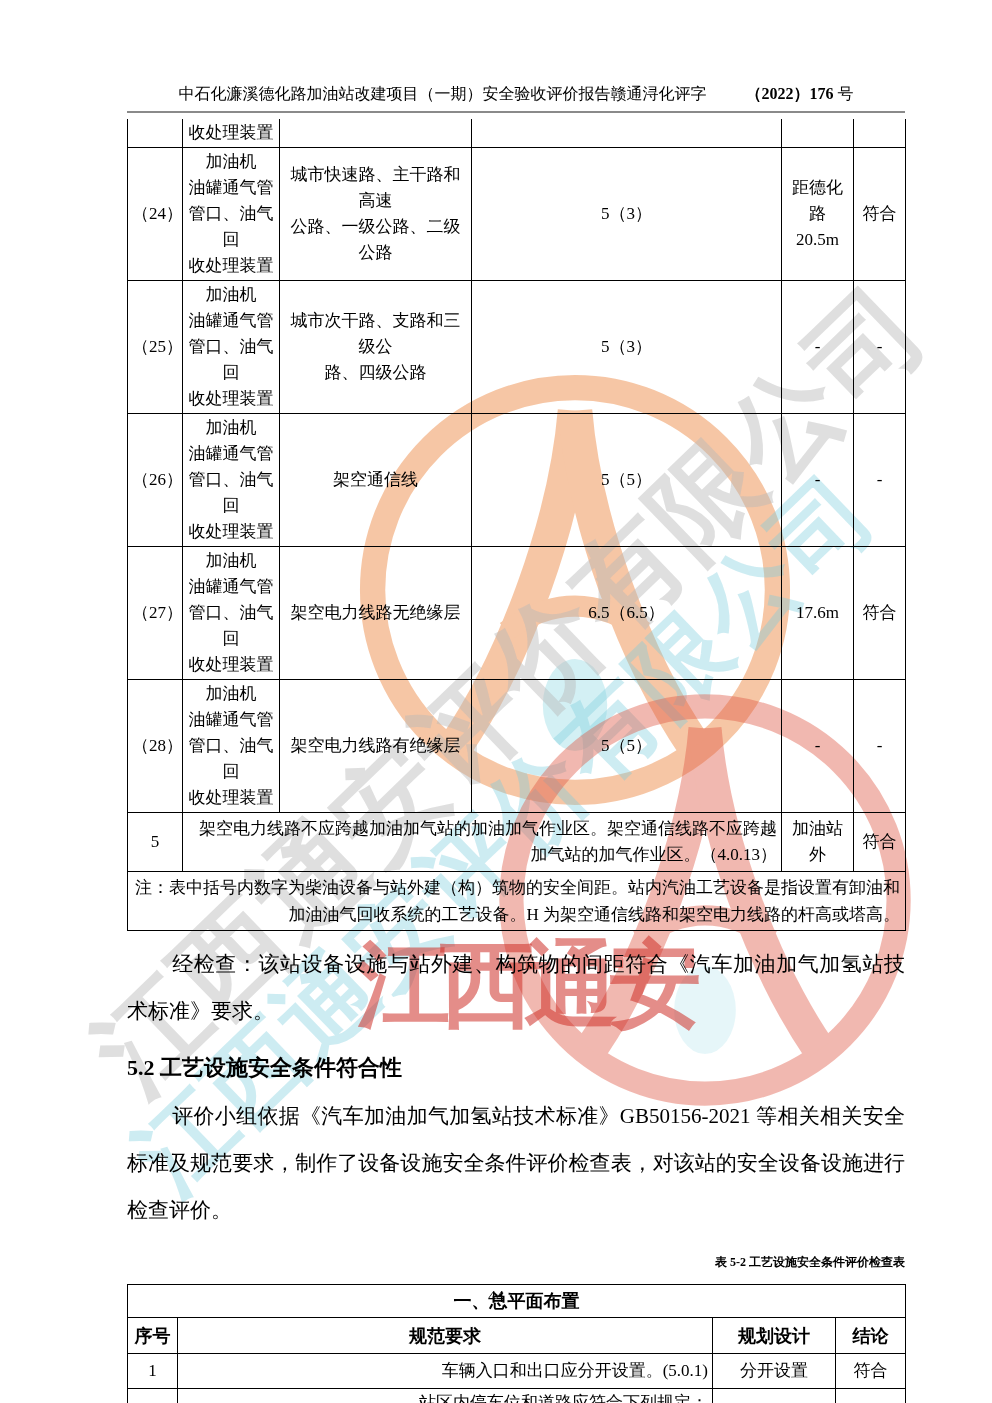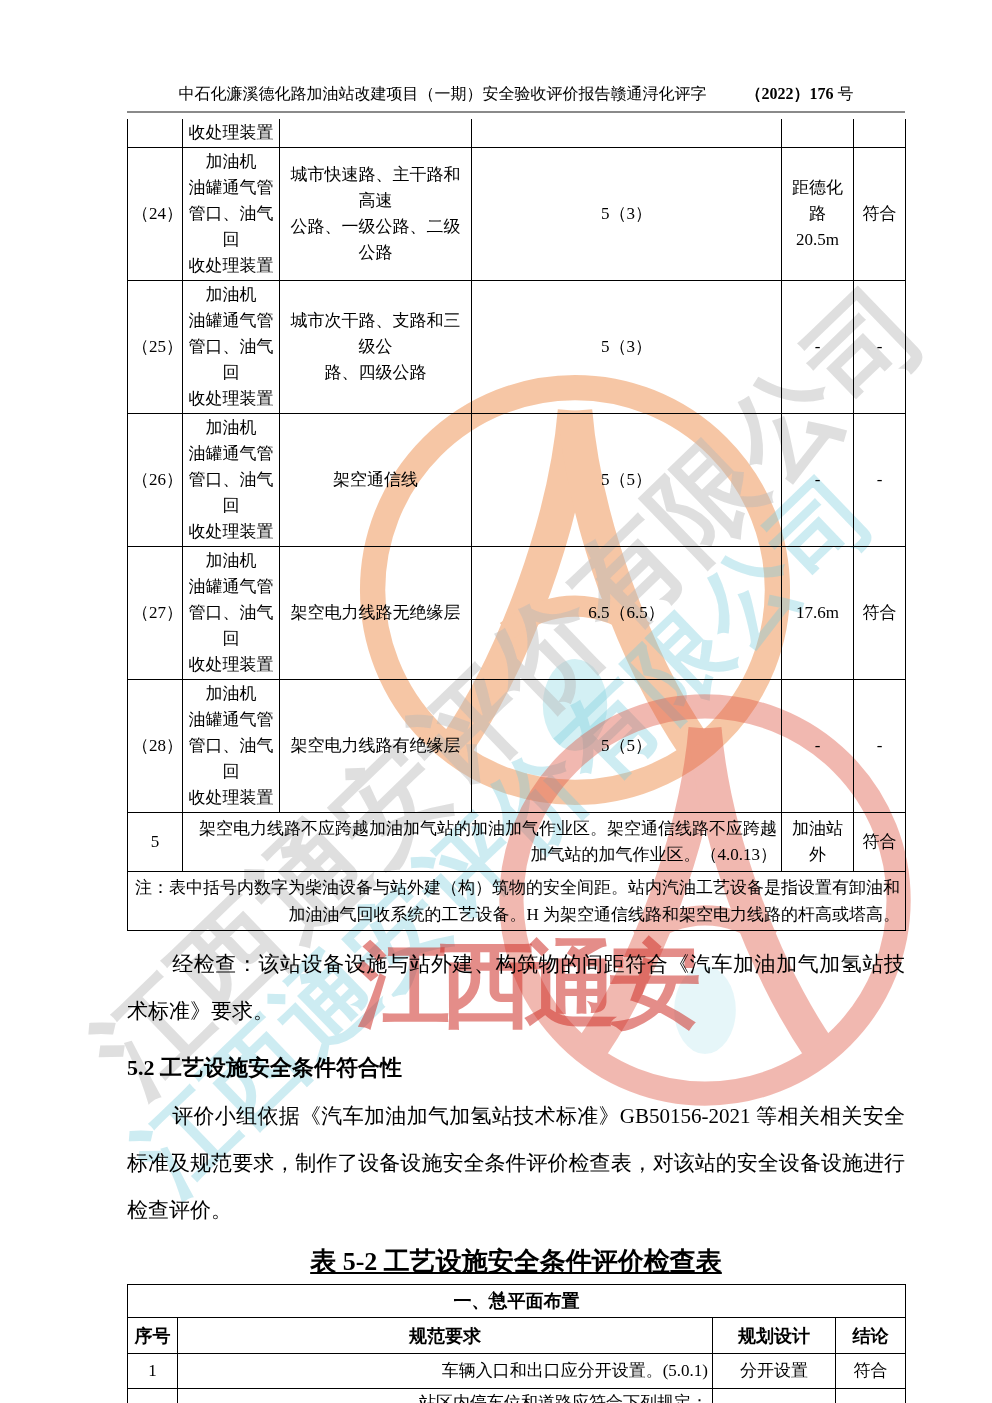--- a/index.html
+++ b/index.html
@@ -51,21 +51,21 @@
   td.pre{white-space:pre-line;}
   td.left{text-align:right;}
   .t1 .partial td{height:24px;border-top:none;}
   .t1 .r-big td{height:106px;}
   .t1 .r-five td{height:56px;}
   .t1 .note-cell{font-size:17px;line-height:27px;padding:2px 5px;}
 
   .para{font-size:21px;line-height:47px;text-indent:2.15em;margin:10px 0 0 0;text-align:justify;}
   .section-heading{font-size:22px;font-weight:bold;margin:18px 0 0 0;line-height:30px;
     font-family:"Liberation Serif","DejaVu Serif",serif;}
-  .tbl-title{font-size:26px;font-weight:bold;text-align:center;margin:14px 0 8px 0;line-height:28px;text-decoration:underline;}
+  .tbl-title{font-size:12px;font-weight:bold;text-align:right;margin:14px 0 8px 0;line-height:28px;}
 
   .t2 th{font-weight:bold;font-size:18px;}
   .t2 .sec td{font-weight:bold;font-size:18px;height:30px;}
   .t2 .hdr th{height:33px;}
   .t2 .r1 td{height:32px;}
   .t2 .r2 td{height:92px;}
 
   .page-number{position:absolute;left:0;top:1288px;width:100%;text-align:center;
     font-size:16px;z-index:1;}
 </style>

